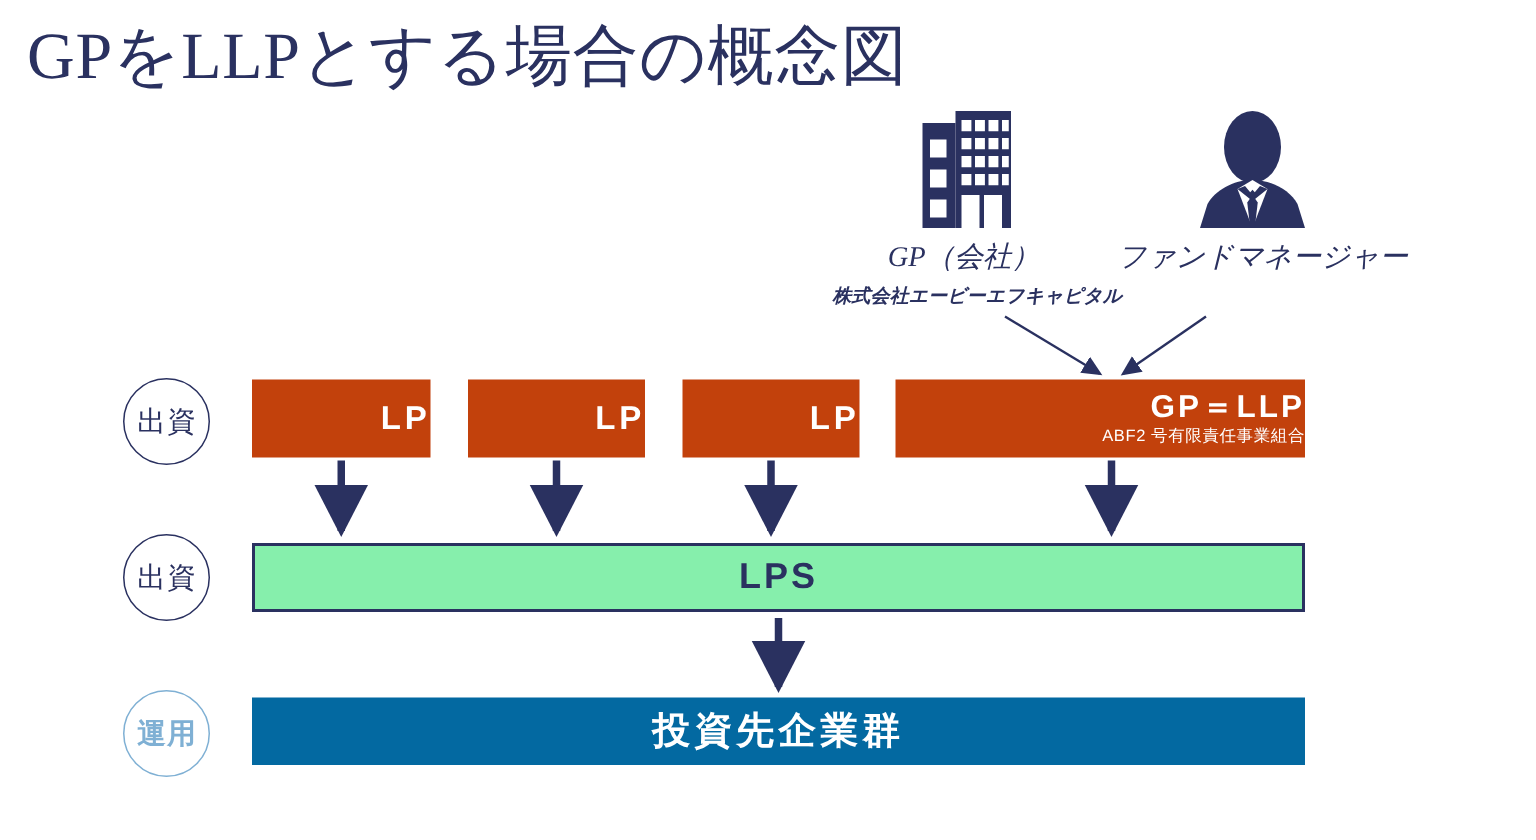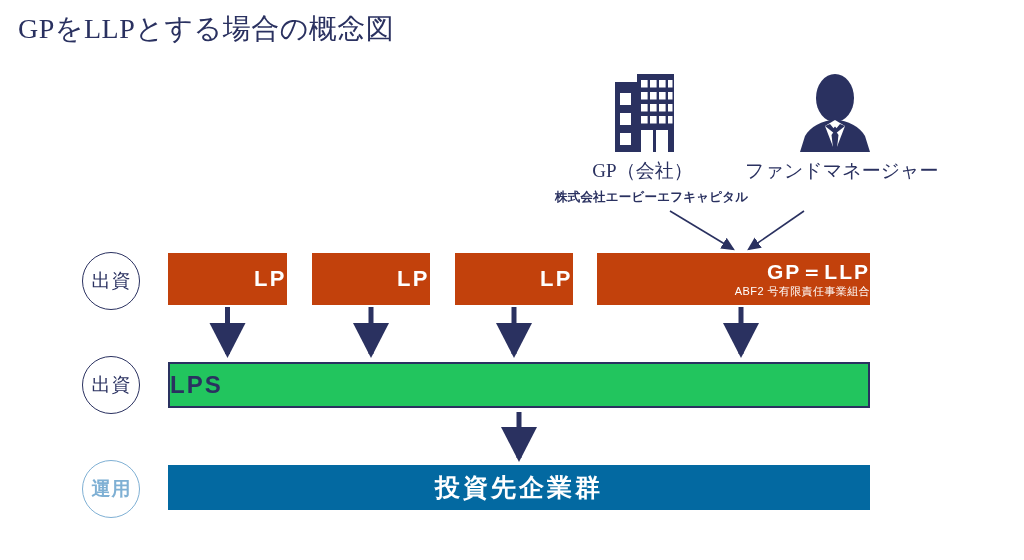--- a/index.html
+++ b/index.html
@@ -15,31 +15,32 @@
     font-family: "Liberation Sans", sans-serif;
     -webkit-font-smoothing: antialiased;
   }
 
   
   .page-title {
     position: absolute;
     left: 18px;
     top: 12px;
     font-family: "Liberation Serif", serif;
-    font-size: 28px;
+    font-size: 44px;
     line-height: 1.2;
     color: #2a3160;
     letter-spacing: 0.5px;
     white-space: nowrap;
   }
 
   
   .entity {
     position: absolute;
     text-align: center;
+    font-style: italic;
   }
   .entity-icon {
     height: 78px;
     display: flex;
     align-items: flex-end;
     justify-content: center;
   }
   .entity-label {
     font-family: "Liberation Serif", serif;
     font-size: 19px;
@@ -136,23 +137,24 @@
 
   
   #lps-box {
     position: absolute;
     left: 168px;
     top: 362px;
     width: 702px;
     height: 46px;
     box-sizing: border-box;
     border: 2.5px solid #2a3160;
-    background: #22c55e;
+    background: #86efac;
     display: flex;
     align-items: center;
+    justify-content: center;
   }
   .lps-text {
     font-size: 24px;
     font-weight: bold;
     color: #2a3160;
     letter-spacing: 2px;
     line-height: 1;
   }
 
   

